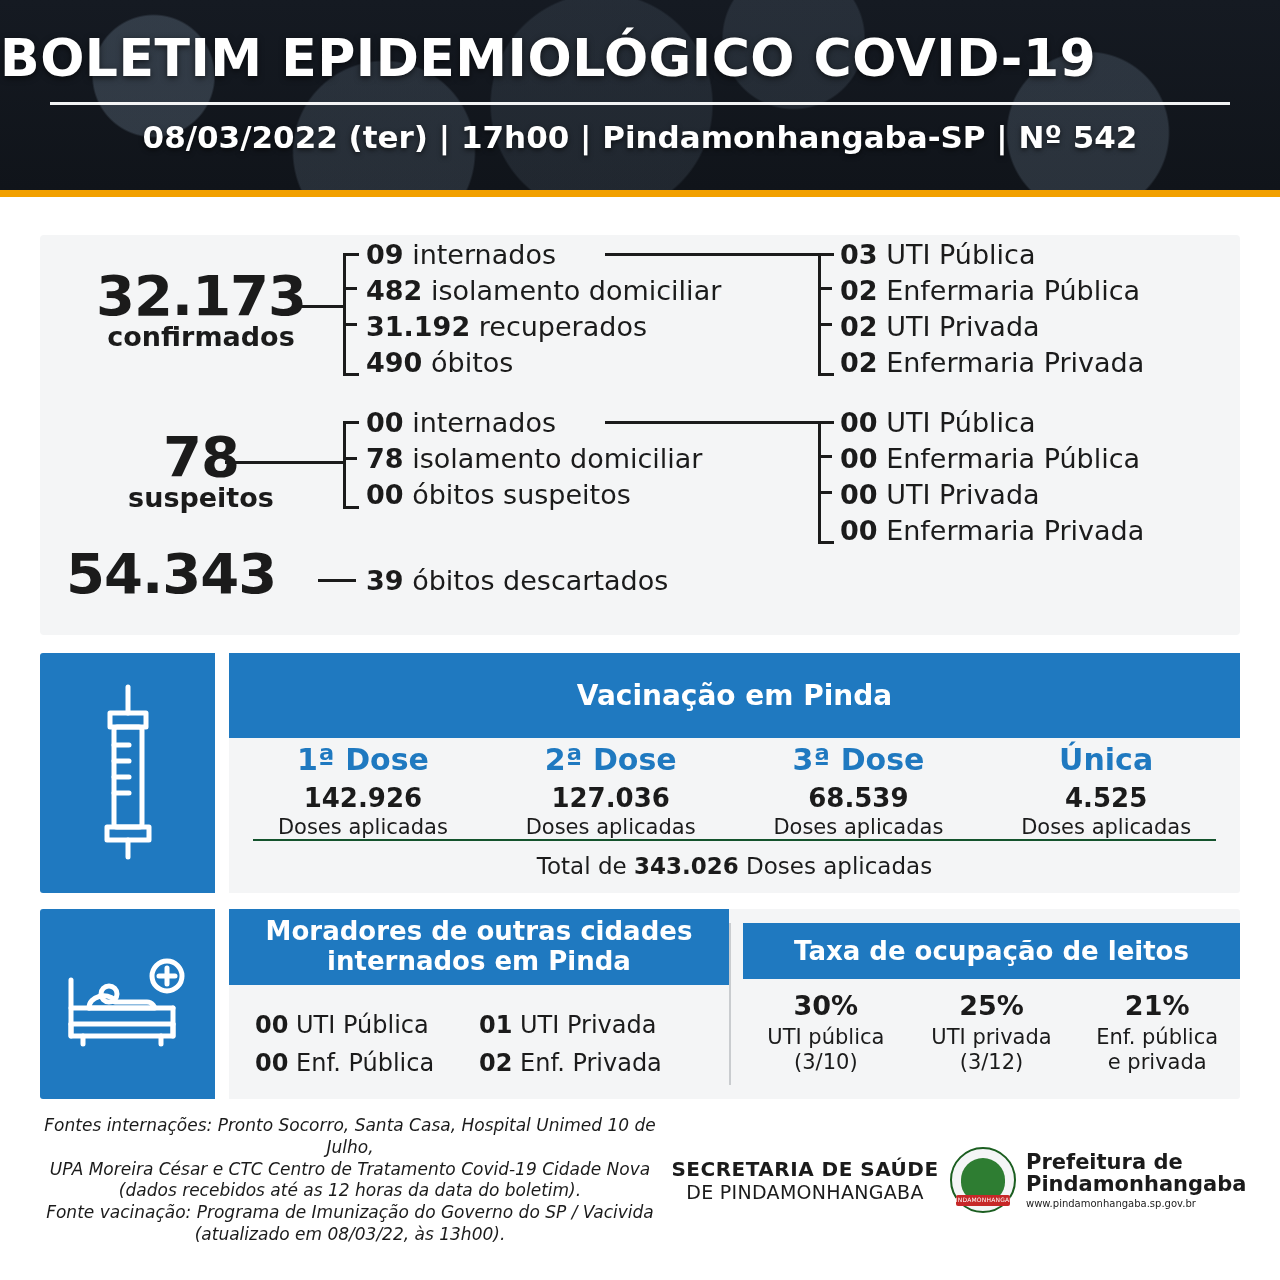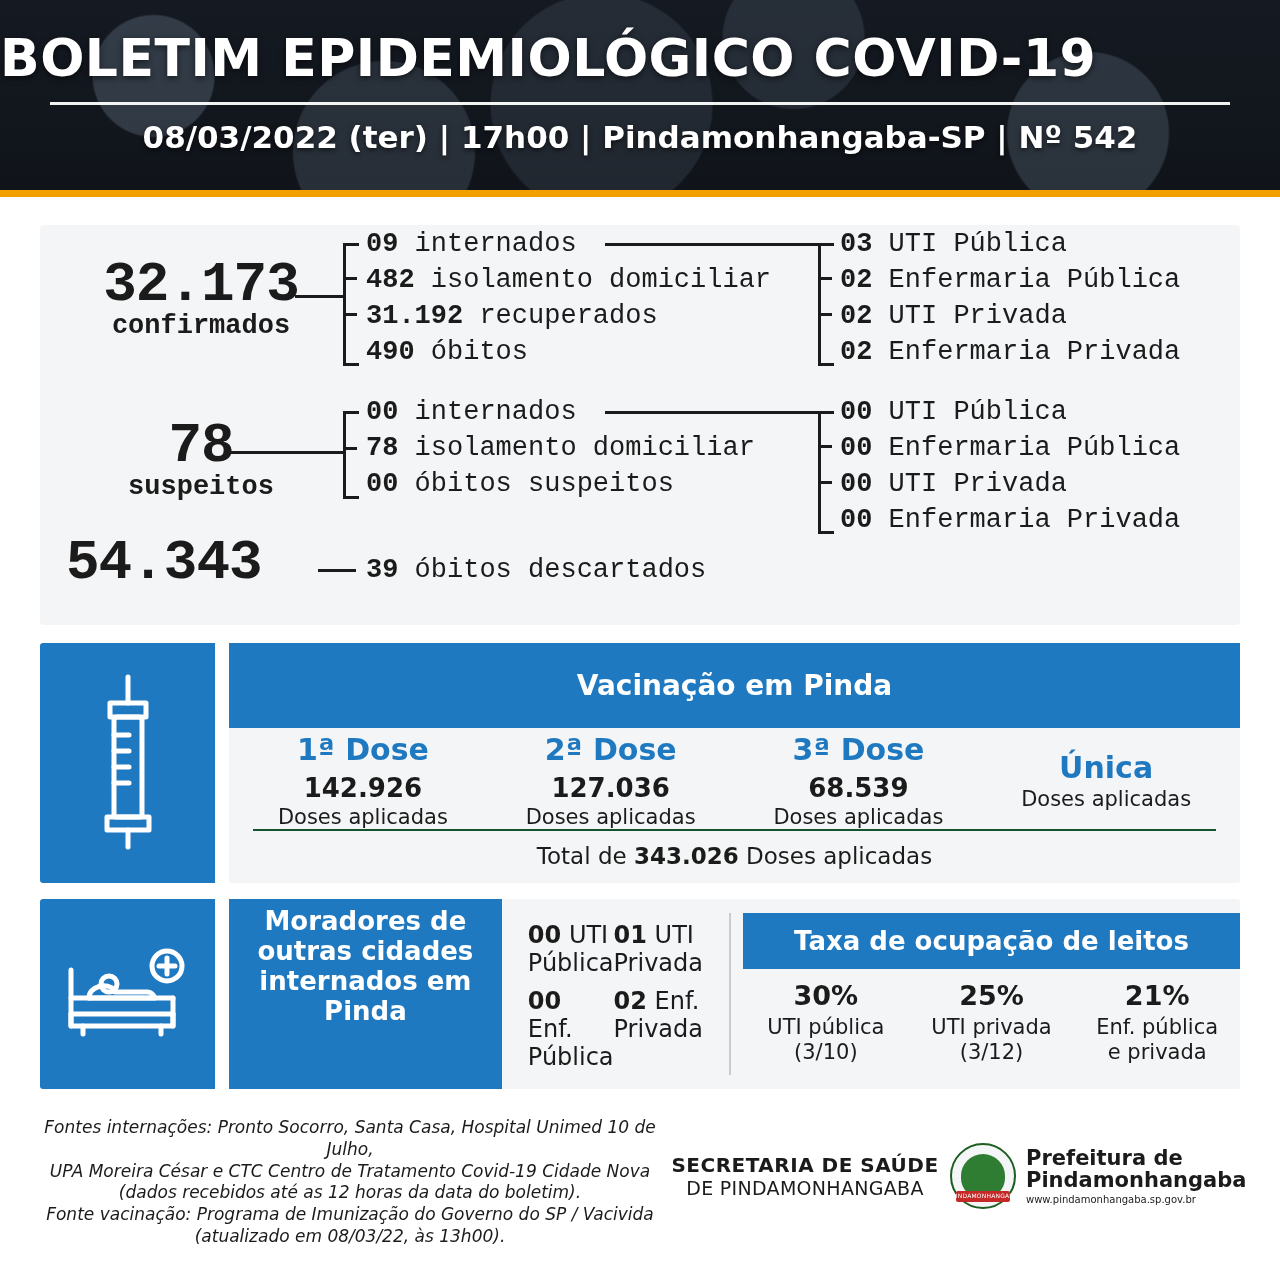--- a/index.html
+++ b/index.html
@@ -72,26 +72,25 @@
 
   
   .content {
     padding: 0 40px;
   }
   .card {
     background: #f4f5f6;
     border-radius: 4px;
   }
   .stats-card {
-    margin-top: 28px;
+    margin-top: 38px;
     padding: 22px 26px 26px 26px;
     position: relative;
     height: 400px;
     box-sizing: border-box;
-    font-family: Liberation Mono, monospace;
   }
 
   .big-num {
     color: #1b1b1b;
     font-weight: bold;
     line-height: 0.95;
   }
   .big-num .value { font-size: 56px; letter-spacing: -1px; }
   .big-num .label { font-size: 27px; display: block; margin-top: 2px; }
 
@@ -200,21 +199,21 @@
   .beds-body {
     flex: 1;
     background: #f4f5f6;
     margin-left: 14px;
     display: flex;
     border-radius: 0 3px 3px 0;
   }
   .beds-left {
     width: 500px;
     display: flex;
-    flex-direction: row;
+    flex-direction: column;
   }
   .beds-right {
     flex: 1;
     display: flex;
     flex-direction: column;
     border-left: 2px solid #c9cccf;
     margin: 14px 0;
   }
   .beds-left .blue-bar { font-size: 26px; line-height: 1.15; padding: 8px 0; }
   .beds-right .blue-bar { font-size: 26px; padding: 13px 0; margin: 0 0 0 12px; }
@@ -455,20 +454,21 @@
             <div class="dval">127.036</div>
             <div class="dcap">Doses aplicadas</div>
           </div>
           <div class="dose">
             <div class="dname">3ª Dose</div>
             <div class="dval">68.539</div>
             <div class="dcap">Doses aplicadas</div>
           </div>
           <div class="dose">
             <div class="dname">Única</div>
+            <div class="dval">4.525</div>
             <div class="dcap">Doses aplicadas</div>
           </div>
         </div>
         <div class="vac-total">
           <span>Total de</span>
           <b>343.026</b>
           <span>Doses aplicadas</span>
         </div>
       </div>
     </div>
@@ -532,21 +532,21 @@
               <div class="rl" style="white-space:pre-line;">Enf. pública
 e privada</div>
             </div>
           </div>
         </div>
       </div>
     </div>
   </div>
 
   <div class="footer">
-    <div class="sources" style="white-space:pre-line;margin-top:12px;">Fontes internações: Pronto Socorro, Santa Casa, Hospital Unimed 10 de Julho,
+    <div class="sources" style="white-space:pre-line;">Fontes internações: Pronto Socorro, Santa Casa, Hospital Unimed 10 de Julho,
 UPA Moreira César e CTC Centro de Tratamento Covid-19 Cidade Nova
 (dados recebidos até as 12 horas da data do boletim).
 Fonte vacinação: Programa de Imunização do Governo do SP / Vacivida
 (atualizado em 08/03/22, às 13h00).</div>
     <div class="secretaria">
       <div class="s1">SECRETARIA DE SAÚDE</div>
       <div class="s2">DE PINDAMONHANGABA</div>
     </div>
     <div class="pref">
       <div class="brasao">

